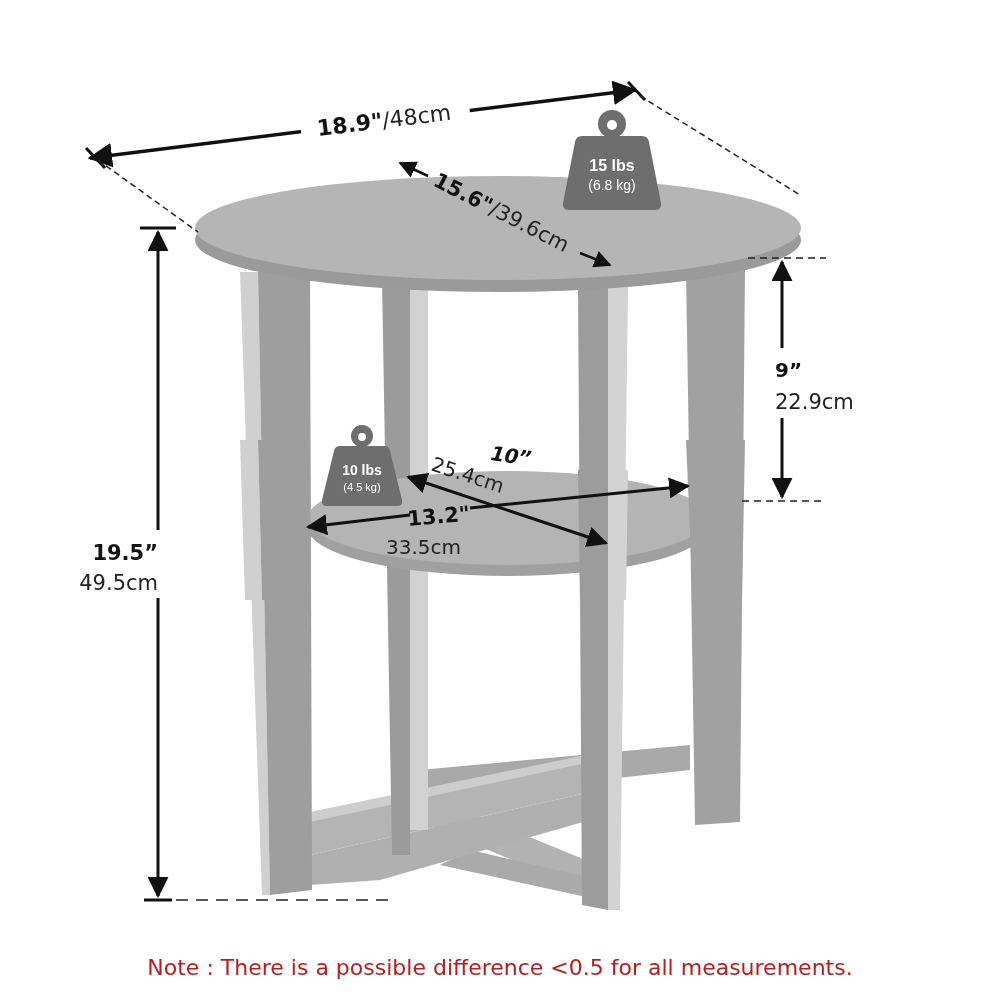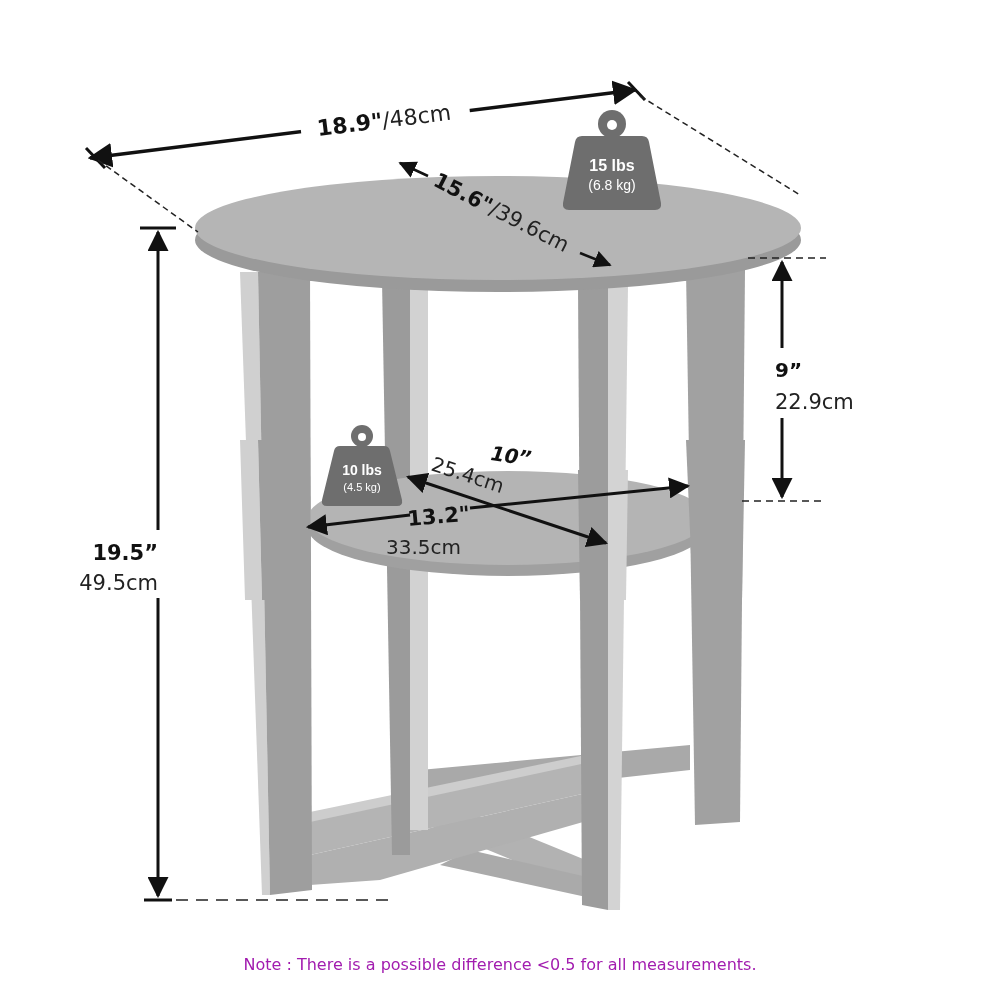--- a/index.html
+++ b/index.html
@@ -1,21 +1,21 @@
 <!DOCTYPE html>
 <html><head>
 <meta charset="utf-8">
 <style>
   html, body { margin: 0; padding: 0; background: #ffffff; }
   body { width: 1000px; height: 1000px; position: relative; overflow: hidden; font-family: "DejaVu Sans", sans-serif; }
   svg { position: absolute; left: 0; top: 0; }
   .dim-bold { font-family: "DejaVu Sans", sans-serif; font-weight: bold; fill: #111; }
   .dim-light { font-family: "DejaVu Sans", sans-serif; font-weight: normal; fill: #222; }
   .weight-text { font-family: "Liberation Sans", sans-serif; fill: #ffffff; }
-  .note { position: absolute; left: 0; width: 1000px; top: 955px; text-align: center; font-family: "DejaVu Sans", sans-serif; font-size: 16px; color: #a21caf; }
+  .note { position: absolute; left: 0; width: 1000px; top: 955px; text-align: center; font-family: "DejaVu Sans", sans-serif; font-size: 22px; color: #b91c1c; }
 </style>
 </head>
 <body>
 
 <svg width="1000" height="1000" viewBox="0 0 1000 1000">
   <defs>
     <marker id="arrow" viewBox="0 0 10 10" refX="9" refY="5" markerWidth="7" markerHeight="7" orient="auto-start-reverse">
       <path d="M0,0 L10,5 L0,10 z" fill="#111"></path>
     </marker>
   </defs>

